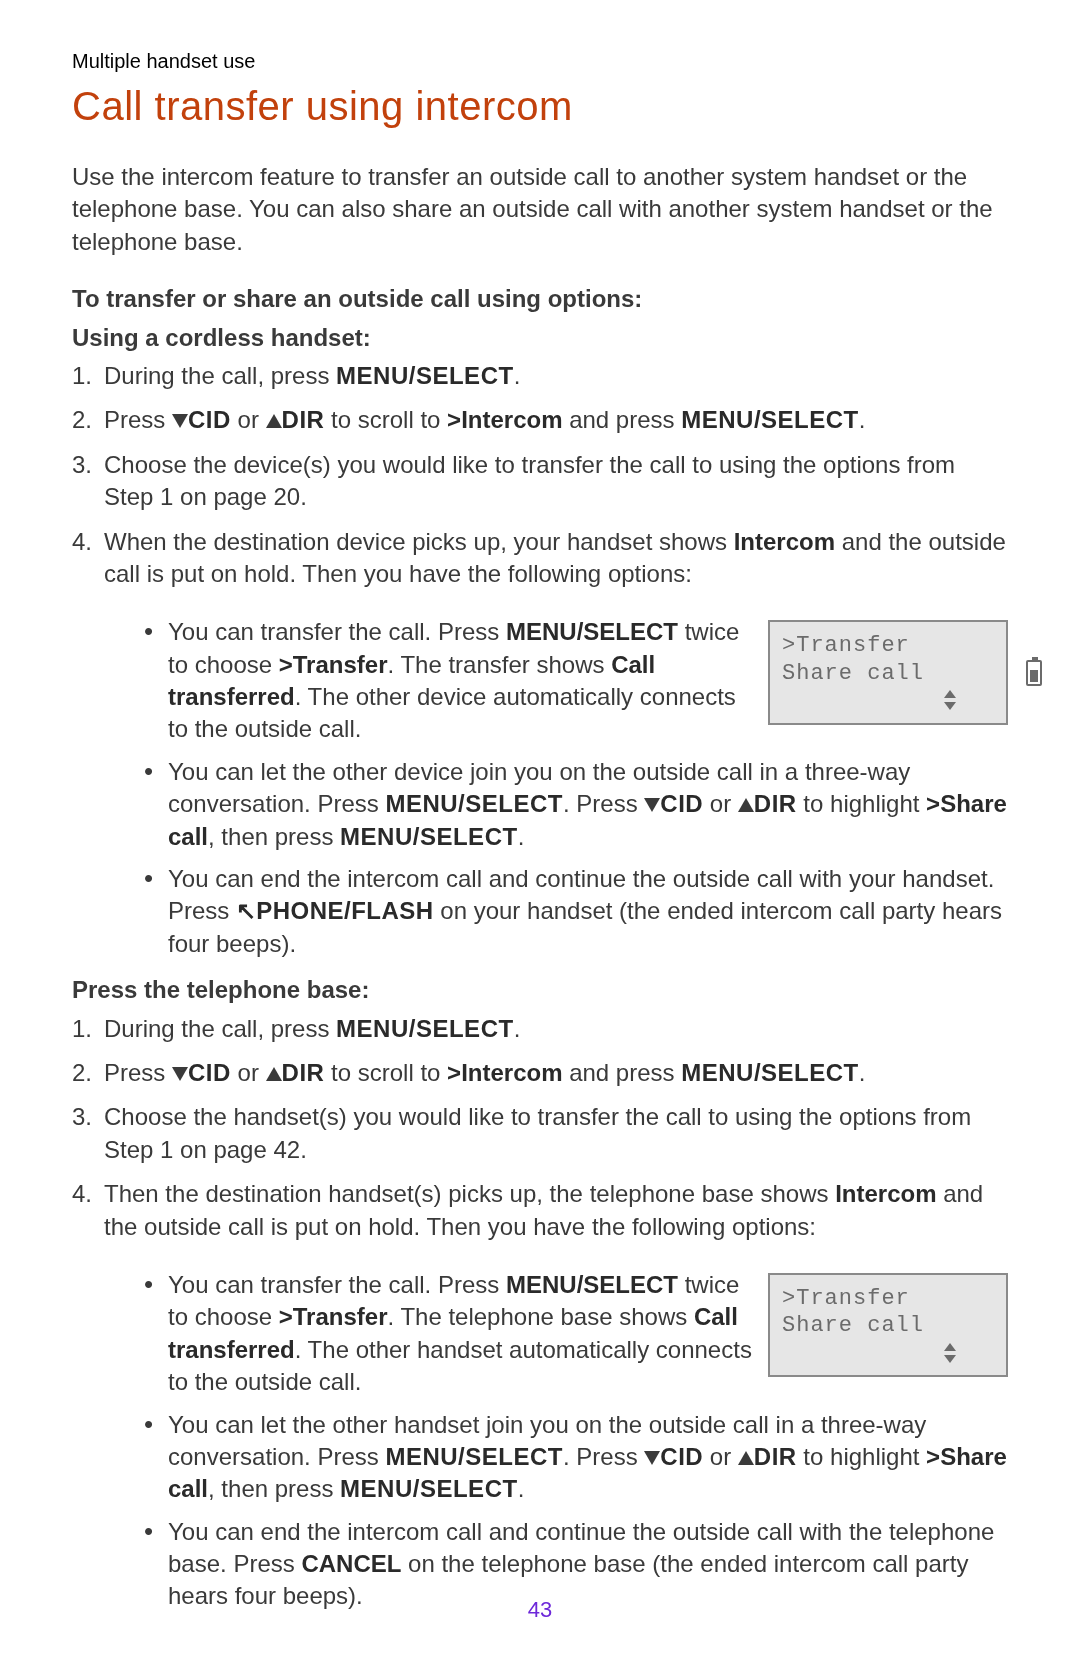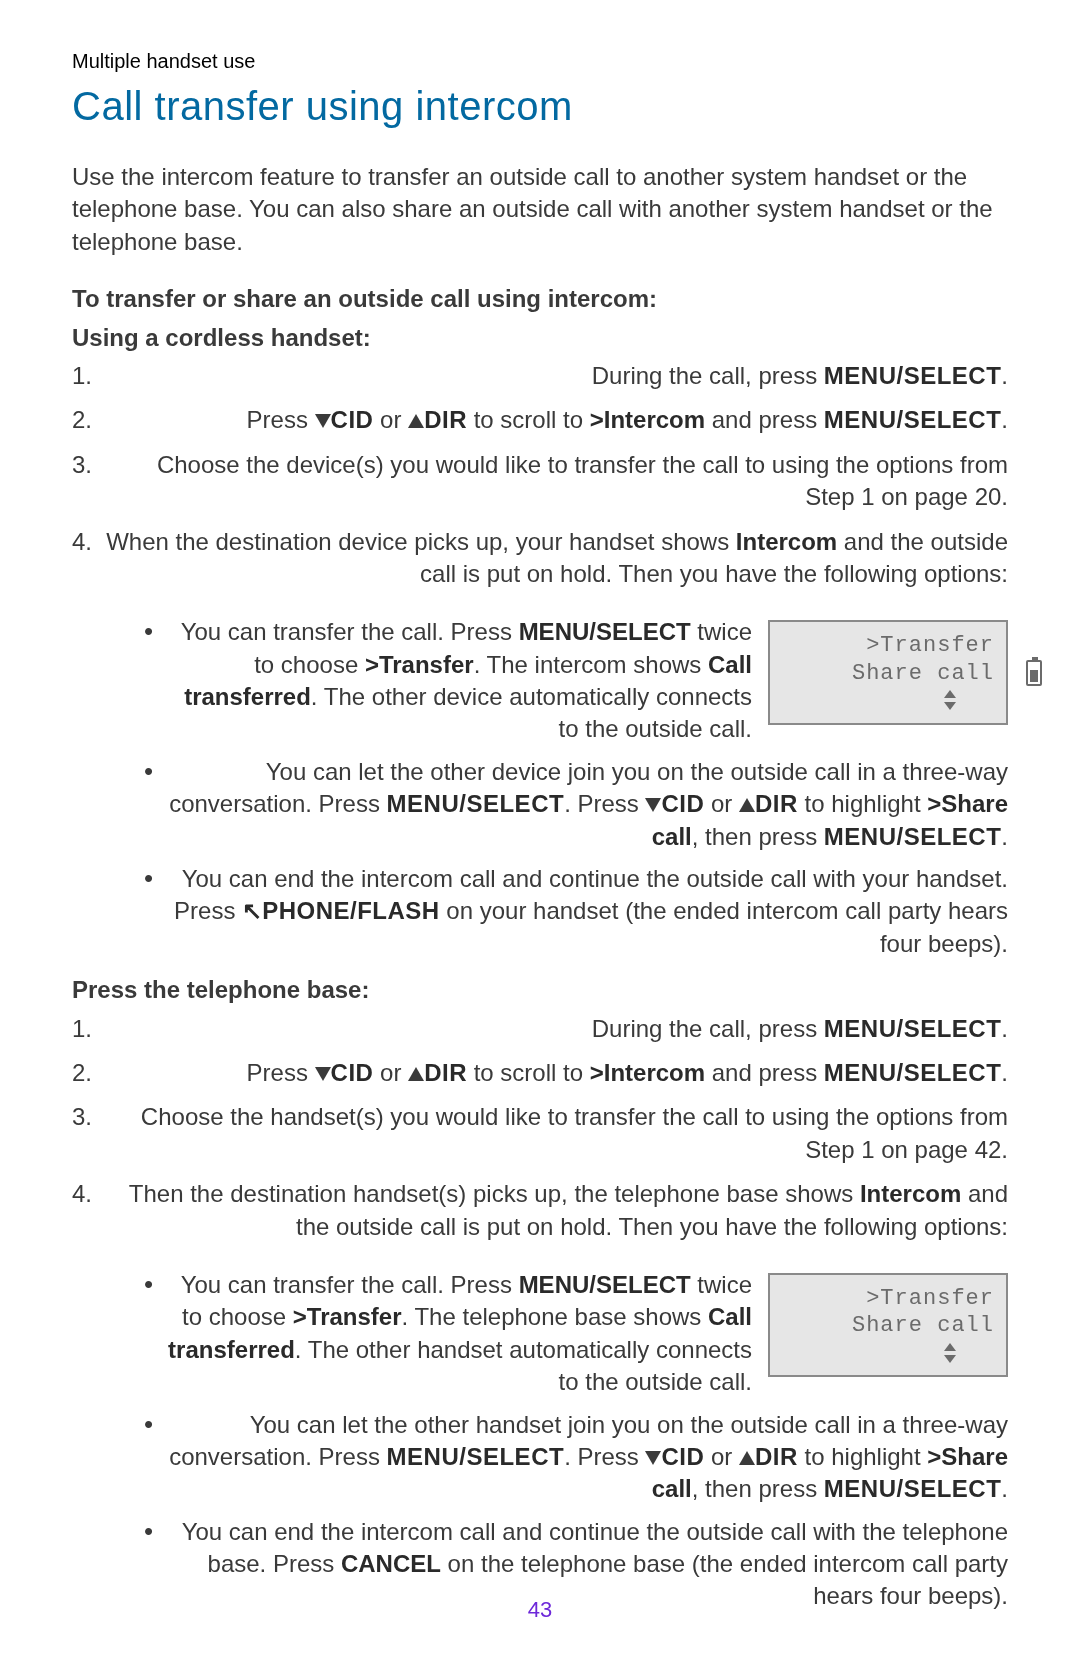--- a/index.html
+++ b/index.html
@@ -14,27 +14,27 @@
     position: relative;
   }
   .section-label {
     color: #000000;
     font-size: 20px;
     margin-bottom: 4px;
   }
   h1 {
     font-weight: normal;
     font-size: 40px;
-    color: #0369a1;
+    color: #c2410c;
     margin-bottom: 28px;
     letter-spacing: 0.5px;
   }
   .intro { margin-bottom: 25px; }
   .bold-heading { font-weight: bold; margin-bottom: 6px; }
-  ol { list-style: none; counter-reset: item; padding-left: 0; text-align: right; }
+  ol { list-style: none; counter-reset: item; padding-left: 0; }
   ol > li {
     counter-increment: item;
     padding-left: 32px;
     position: relative;
     margin-bottom: 12px;
   }
   ol > li::before {
     content: counter(item) ".";
     position: absolute;
     left: 0;
@@ -114,21 +114,21 @@
   .clear { clear: both; }
 </style>
 </head>
 <body>
 
 <div class="section-label">Multiple handset use</div>
 <h1>Call transfer using intercom</h1>
 
 <p class="intro">Use the intercom feature to transfer an outside call to another system handset or the telephone base. You can also share an outside call with another system handset or the telephone base.</p>
 
-<p class="bold-heading">To transfer or share an outside call using intercom:</p>
+<p class="bold-heading">To transfer or share an outside call using options:</p>
 <p class="bold-heading">Using a cordless handset:</p>
 
 <ol>
   <li>
     <span>During the call, press </span><b class="sc">MENU/SELECT</b><span>.</span>
   </li>
   <li>
     <span>Press </span><span class="tri-down"></span><b class="sc">CID</b><span> or </span><span class="tri-up"></span><b class="sc">DIR</b><span> to scroll to </span><b>&gt;Intercom</b><span> and press </span><b class="sc">MENU/SELECT</b><span>.</span>
   </li>
   <li>Choose the device(s) you would like to transfer the call to using the options from Step 1 on page 20.</li>
@@ -138,21 +138,21 @@
     <ul class="bullets">
       <li>
         <div class="lcd lcd1">
           <div>&gt;Transfer</div>
           <div> Share call</div>
           <div class="lcd-bottom-row">
             <span class="lcd-arrows"><span class="u"></span><span class="d"></span></span>
           </div>
           <span class="battery"></span>
         </div>
-        <span>You can transfer the call. Press </span><b>MENU/SELECT</b><span> twice to choose </span><b>&gt;Transfer</b><span>. The intercom shows </span><b>Call transferred</b><span>. The other device automatically connects to the outside call.</span>
+        <span>You can transfer the call. Press </span><b>MENU/SELECT</b><span> twice to choose </span><b>&gt;Transfer</b><span>. The transfer shows </span><b>Call transferred</b><span>. The other device automatically connects to the outside call.</span>
       </li>
       <li>
         <span>You can let the other device join you on the outside call in a three-way conversation. Press </span><b class="sc">MENU/SELECT</b><span>. Press </span><span class="tri-down"></span><b class="sc">CID</b><span> or </span><span class="tri-up"></span><b class="sc">DIR</b><span> to highlight </span><b>&gt;Share call</b><span>, then press </span><b class="sc">MENU/SELECT</b><span>.</span>
       </li>
       <li>
         <div class="clear"></div>
         <span>You can end the intercom call and continue the outside call with your handset. Press </span><b class="phone-glyph">↖</b><b class="sc">PHONE/FLASH</b><span> on your handset (the ended intercom call party hears four beeps).</span>
       </li>
     </ul>
   </li>

